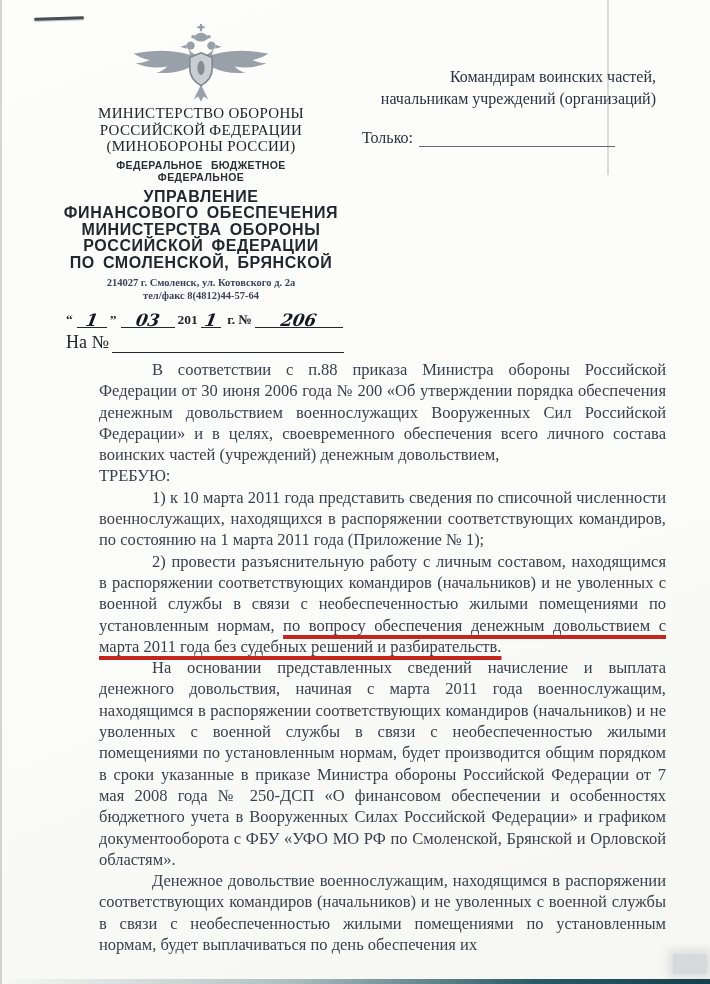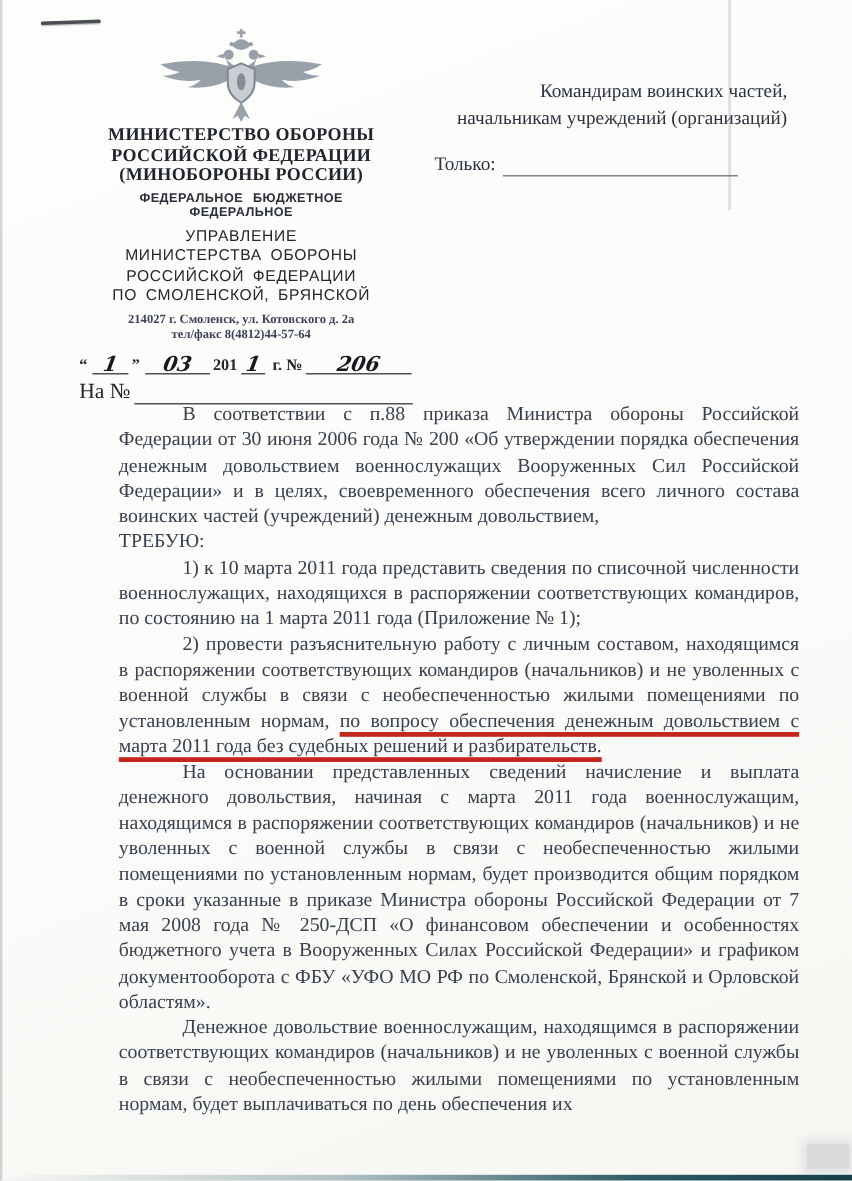--- a/index.html
+++ b/index.html
@@ -13,42 +13,42 @@
   .staple-mark{position:absolute;left:34px;top:17px;width:50px;height:3px;background:#4a4f55;
     transform:rotate(-2deg);border-radius:2px;box-shadow:0 1px 1px rgba(0,0,0,.25);}
   .fold-line{position:absolute;left:607px;top:0;width:2px;height:175px;background:rgba(128,133,142,.28);}
   .corner-smudge{position:absolute;right:3px;bottom:10px;width:34px;height:20px;
     background:rgba(148,154,164,.32);box-shadow:0 0 8px 4px rgba(148,154,164,.25);}
   .bottom-strip{position:absolute;left:0;right:0;bottom:0;height:5px;
     background:linear-gradient(to right,rgba(43,91,102,0) 0%,rgba(43,91,102,.35) 40%,#2b5b66 75%,#143f4b 100%);}
   
   .letterhead{position:absolute;left:50px;top:24px;width:302px;text-align:center;}
   .emblem{display:block;margin:0 auto;}
-  .ministry{margin-top:1px;font-weight:bold;font-size:15px;line-height:16.5px;color:#20242d;letter-spacing:.3px;}
+  .ministry{margin-top:1px;font-weight:normal;font-size:15px;line-height:16.5px;color:#20242d;letter-spacing:.3px;}
   .institution{margin-top:4px;font-family:"Liberation Sans",sans-serif;font-weight:bold;
     font-size:10.5px;line-height:12.5px;color:#2a2e37;letter-spacing:.4px;word-spacing:5px;}
-  .department{margin-top:5px;font-family:"Liberation Sans",sans-serif;font-weight:normal;
-    font-size:13px;line-height:16.5px;color:#23272f;letter-spacing:.6px;word-spacing:3px;}
+  .department{margin-top:5px;font-family:"Liberation Sans",sans-serif;font-weight:bold;
+    font-size:16px;line-height:16.5px;color:#23272f;letter-spacing:.6px;word-spacing:3px;}
   .address{margin-top:5px;font-weight:bold;font-size:10.5px;line-height:13px;color:#3c445c;}
   .date-row{margin-top:7px;text-align:left;padding-left:16px;font-weight:bold;font-size:13.5px;color:#23262c;}
   .ref-row{margin-top:4px;text-align:left;padding-left:16px;font-weight:normal;font-size:18px;color:#23262c;}
   .slot{display:inline-block;border-bottom:1.6px solid #23262c;height:18px;vertical-align:bottom;
     text-align:center;margin:0 3px;}
   .w28{width:30px}.w52{width:54px}.w20{width:20px}.w86{width:88px}.w230{width:232px}
   .hw{display:inline-block;font-family:"DejaVu Serif",serif;font-style:italic;font-weight:700;
     font-size:17px;transform:skewX(-10deg);color:#15181e;position:relative;top:1px;}
   .dq{letter-spacing:1px;}
   
   .recipient{position:absolute;left:350px;top:66px;width:306px;text-align:right;
     font-size:16px;line-height:22px;color:#2b3340;}
   .only-line{position:absolute;left:362px;top:129px;font-size:16px;color:#2b3340;}
   .only-underline{display:inline-block;width:196px;height:17px;vertical-align:bottom;
     border-bottom:1.4px solid #6a6570;margin-left:6px;}
   
-  .body-text{position:absolute;left:99px;top:334px;width:567px;
+  .body-text{position:absolute;left:99px;top:359px;width:567px;
     font-size:16.5px;line-height:21.3px;text-align:justify;color:#39414e;}
   .body-text p{margin:0;text-indent:53px;}
   .body-text p.no-indent{text-indent:0;}
   .bold{font-weight:normal;}
   .hl-red{
     text-decoration:underline;
     text-decoration-color:#c4251c;
     text-decoration-thickness:3.5px;
     text-underline-offset:4px;
     text-decoration-skip-ink:none;
@@ -100,20 +100,21 @@
       <div>(МИНОБОРОНЫ РОССИИ)</div>
     </div>
 
     <div class="institution">
       <div>ФЕДЕРАЛЬНОЕ БЮДЖЕТНОЕ</div>
       <div>ФЕДЕРАЛЬНОЕ</div>
     </div>
 
     <div class="department">
       <div>УПРАВЛЕНИЕ</div>
+      <div>ФИНАНСОВОГО ОБЕСПЕЧЕНИЯ</div>
       <div>МИНИСТЕРСТВА ОБОРОНЫ</div>
       <div>РОССИЙСКОЙ ФЕДЕРАЦИИ</div>
       <div>ПО СМОЛЕНСКОЙ, БРЯНСКОЙ</div>
     </div>
 
     <div class="address">
       <div>214027 г. Смоленск, ул. Котовского д. 2а</div>
       <div>тел/факс 8(4812)44-57-64</div>
     </div>
 

